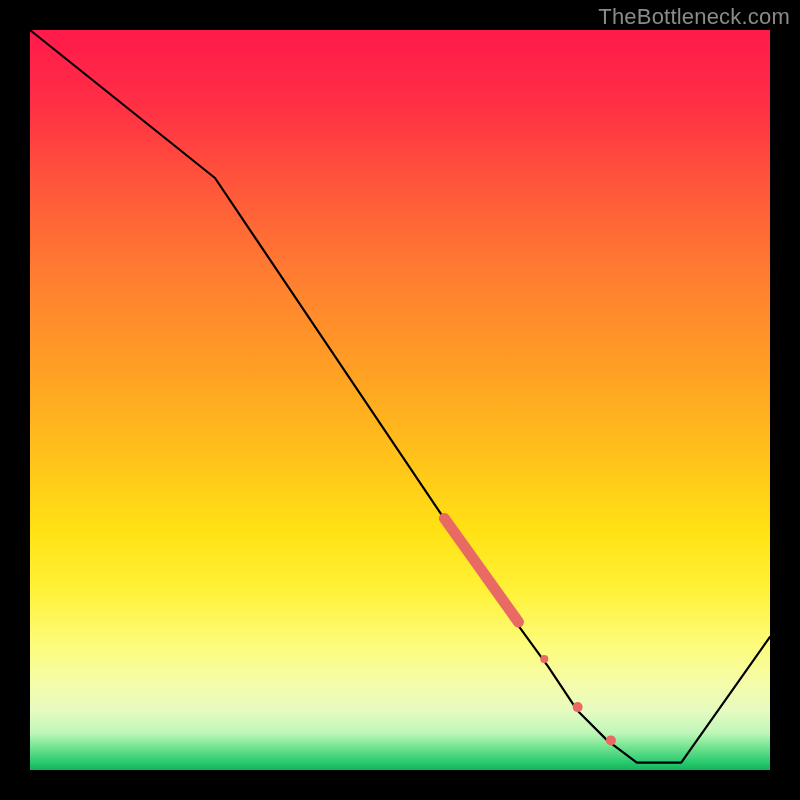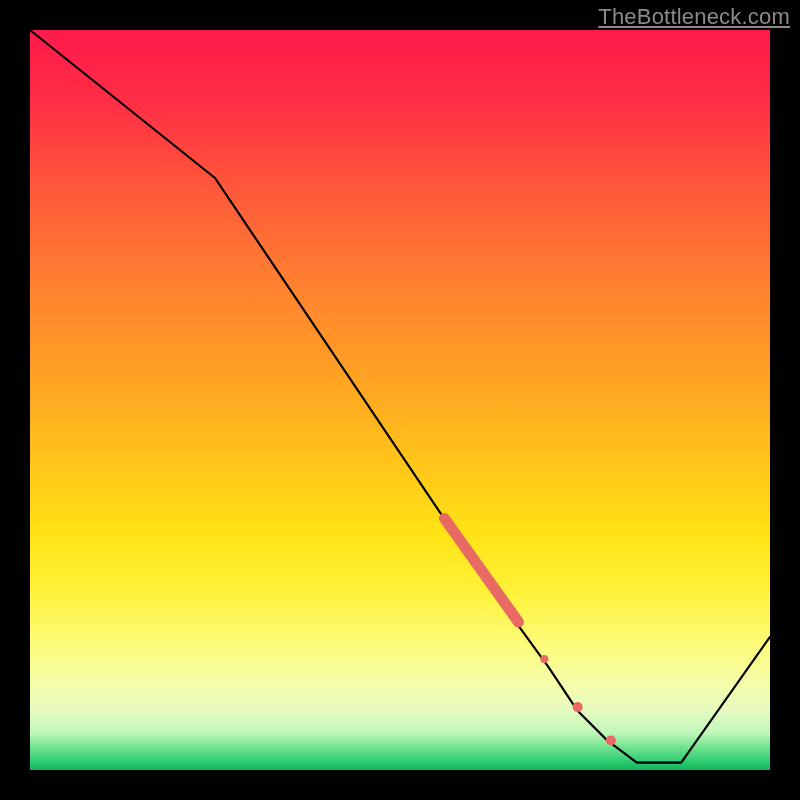--- a/index.html
+++ b/index.html
@@ -20,21 +20,20 @@
     background: #000;
   }
   .watermark {
     position: absolute;
     top: 4px;
     right: 10px;
     color: #8a8a8a;
     font-size: 22px;
     letter-spacing: 0.2px;
     user-select: none;
-    text-decoration: underline;
   }
   .plot-area {
     position: absolute;
     left: 30px;
     top: 30px;
     width: 740px;
     height: 740px;
   }
   .gradient-bg {
     position: absolute;

